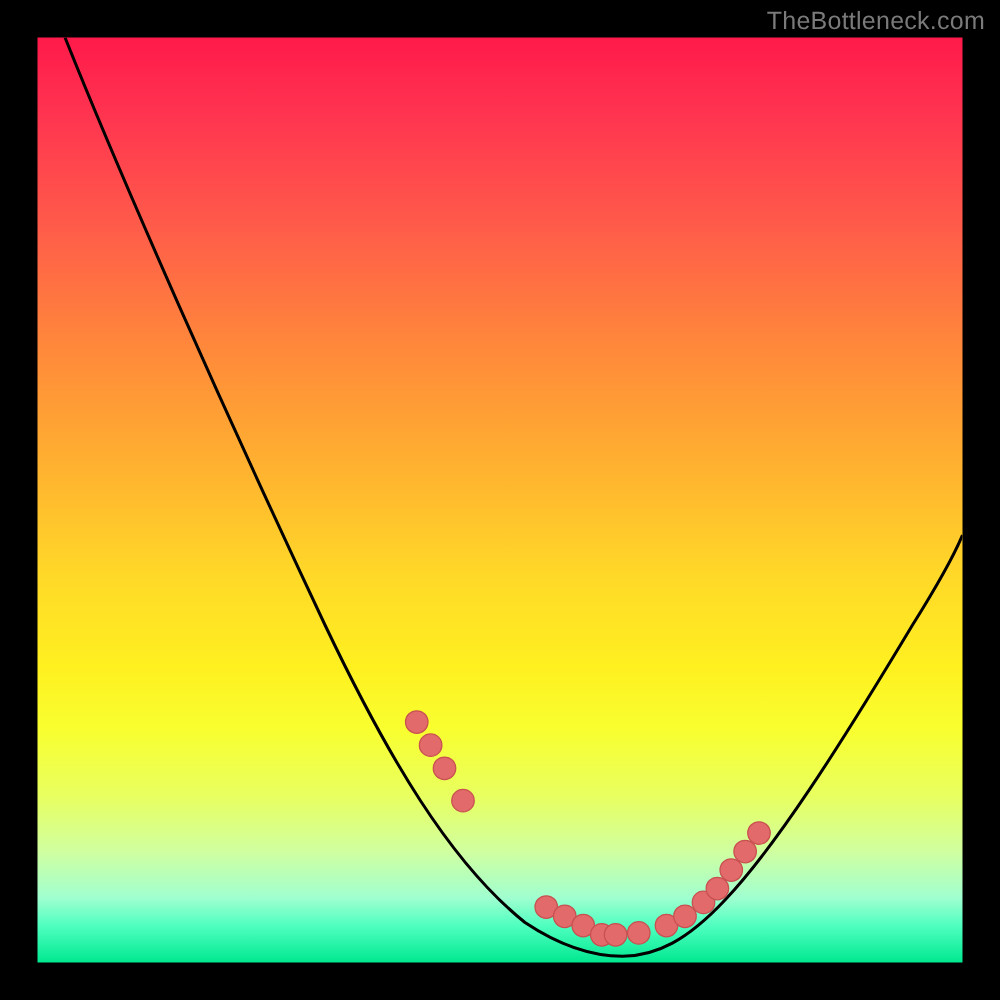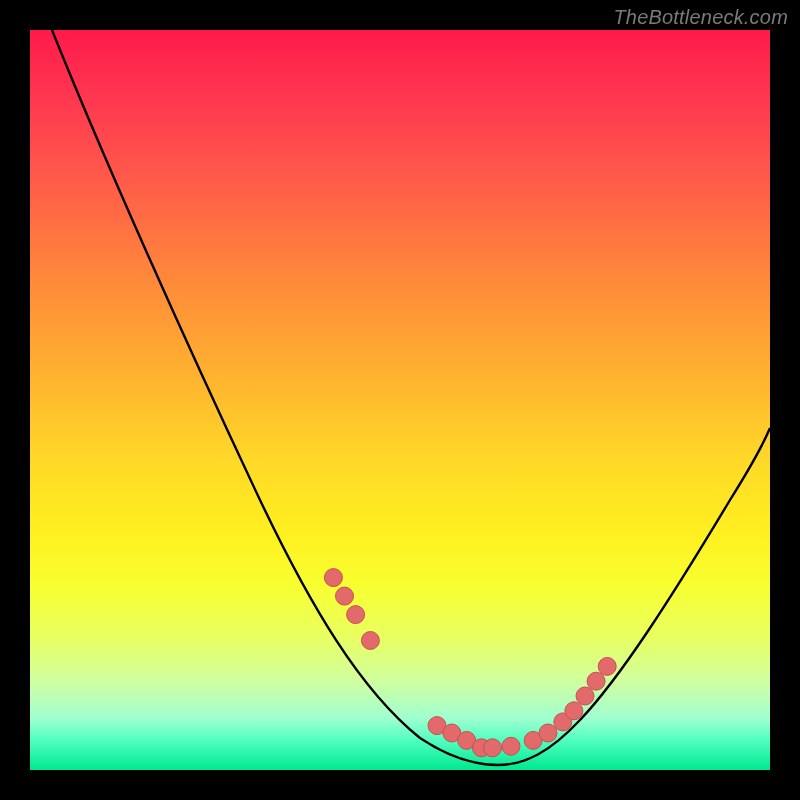--- a/index.html
+++ b/index.html
@@ -2,21 +2,20 @@
 <html><head>
 <meta charset="utf-8">
 <style>
   * { margin: 0; padding: 0; box-sizing: border-box; }
   html, body { width: 800px; height: 800px; overflow: hidden; background: #000; }
   .chart-container {
     position: relative;
     width: 800px;
     height: 725px;
     background: #000;
-    font-style: italic;
   }
   .plot-area {
     position: absolute;
     left: 30px;
     top: 30px;
     width: 740px;
     height: 740px;
     background: linear-gradient(to bottom,
       #ff1a4a 0%,
       #ff3350 8%,

